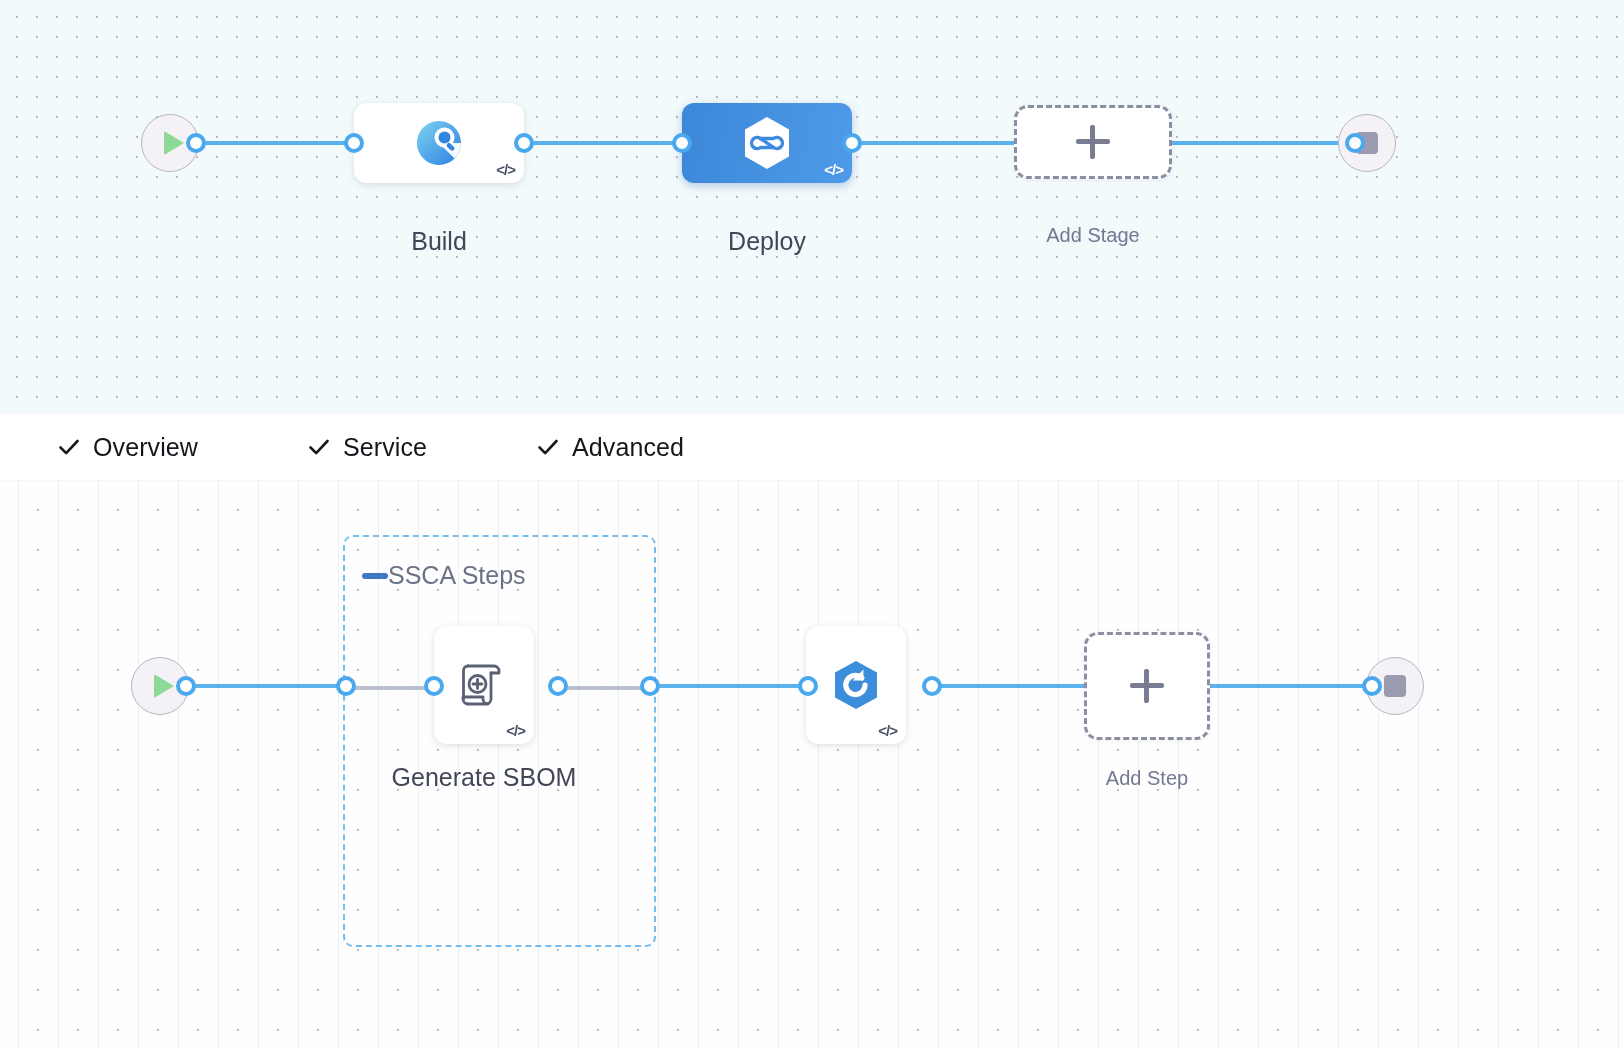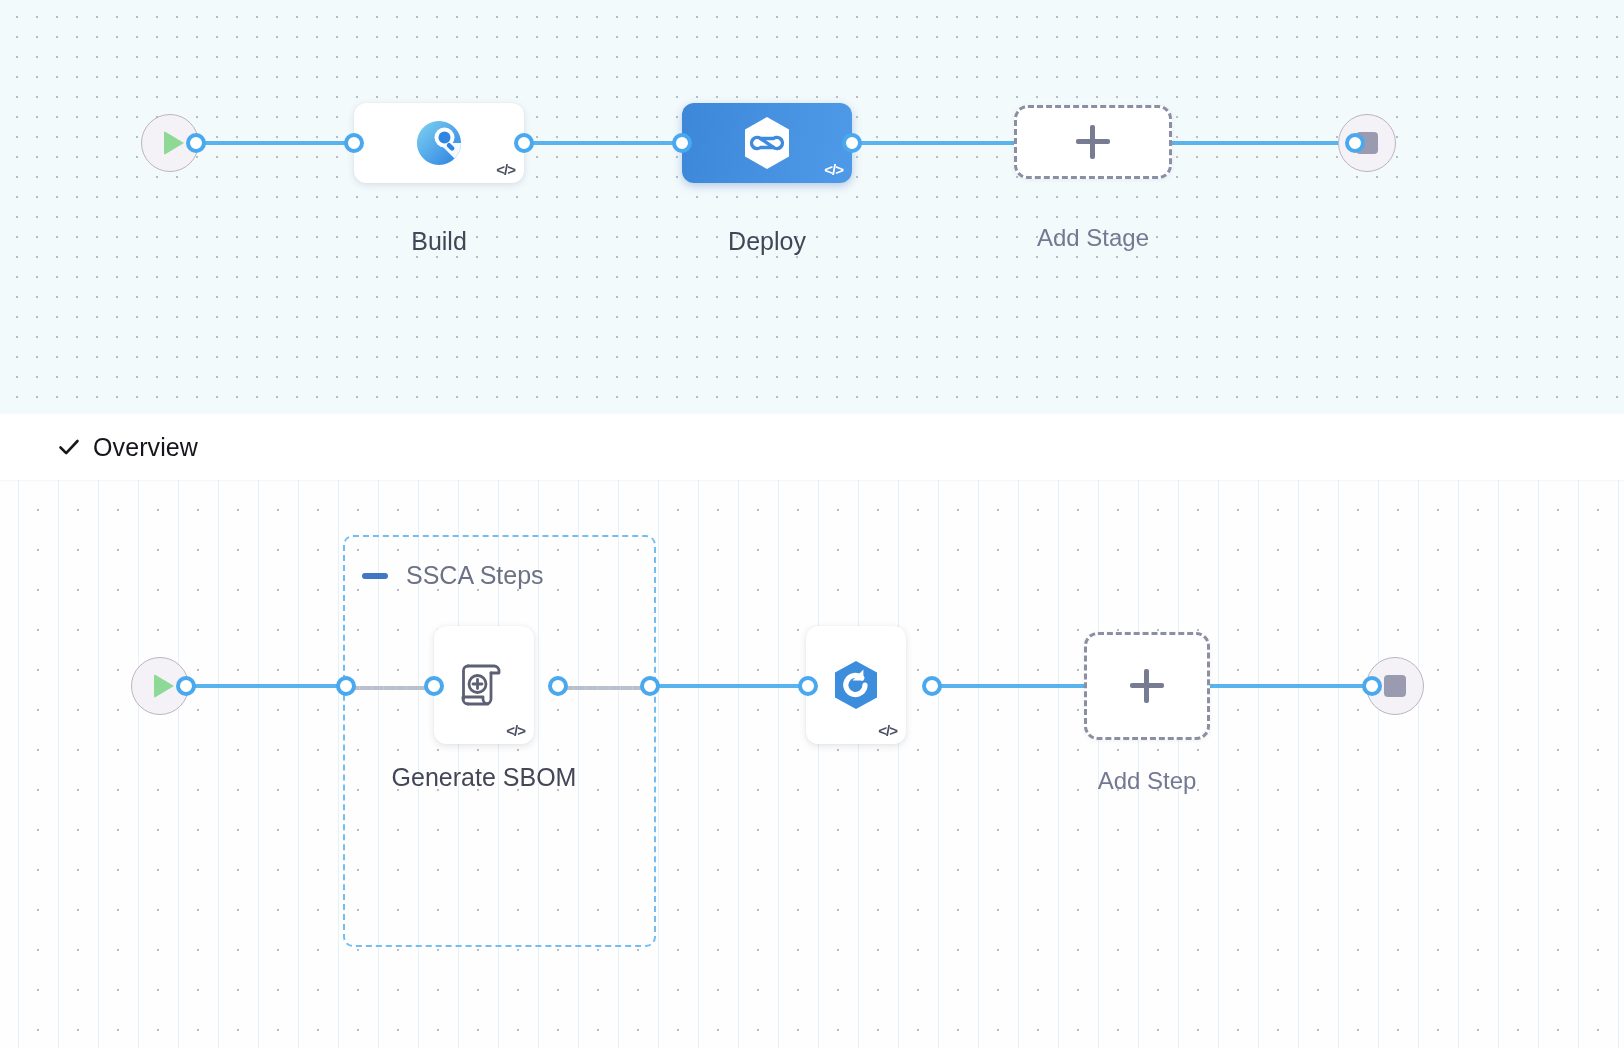--- a/index.html
+++ b/index.html
@@ -211,39 +211,38 @@
     position: absolute;
     background: #787c92;
     border-radius: 2px;
   }
   .plus::before { left: 0; top: 14px; width: 34px; height: 5px; }
   .plus::after  { top: 0; left: 14px; height: 34px; width: 5px; }
 
   .add-label {
     position: absolute;
     text-align: center;
-    font-size: 24px;
+    font-size: 20px;
     color: #747890;
     white-space: nowrap;
     z-index: 3;
   }
 
   
   .group-box {
     position: absolute;
     border: 2.5px dashed #74bdf0;
     border-radius: 10px;
     background: transparent;
     z-index: 1;
   }
   .group-header {
     position: absolute;
     display: flex;
     align-items: center;
-    gap: 18px;
     z-index: 2;
     cursor: pointer;
   }
   .group-collapse {
     display: block;
     width: 26px; height: 6px;
     background: #3f77c4;
     border-radius: 3px;
   }
   .group-title {
@@ -322,23 +321,39 @@
 
     <div class="tab">
       <span class="tab-check">
         <svg width="22" height="22" viewBox="0 0 22 22">
             <path d="M2.5 11.5 L8.2 17.2 L19.5 5" fill="none" stroke="#16181d" stroke-width="2.6" stroke-linecap="round" stroke-linejoin="round"></path>
           </svg>
       </span>
       <span class="tab-label">Overview</span>
     </div>
 
-
-
-
+    <div class="tab">
+      <span class="tab-check">
+        <svg width="22" height="22" viewBox="0 0 22 22">
+            <path d="M2.5 11.5 L8.2 17.2 L19.5 5" fill="none" stroke="#16181d" stroke-width="2.6" stroke-linecap="round" stroke-linejoin="round"></path>
+          </svg>
+      </span>
+      <span class="tab-label">Service</span>
+    </div>
+
+
+
+    <div class="tab">
+      <span class="tab-check">
+        <svg width="22" height="22" viewBox="0 0 22 22">
+            <path d="M2.5 11.5 L8.2 17.2 L19.5 5" fill="none" stroke="#16181d" stroke-width="2.6" stroke-linecap="round" stroke-linejoin="round"></path>
+          </svg>
+      </span>
+      <span class="tab-label">Advanced</span>
+    </div>
   </div>
 
   <div class="step-canvas">
 
     <div class="group-box" style="left:343px; top:55px; width:313px; height:412px;"></div>
     <div class="group-header" style="left:362px; top:81px;">
       <span class="group-collapse"></span>
       <span class="group-title">SSCA Steps</span>
     </div>
 

